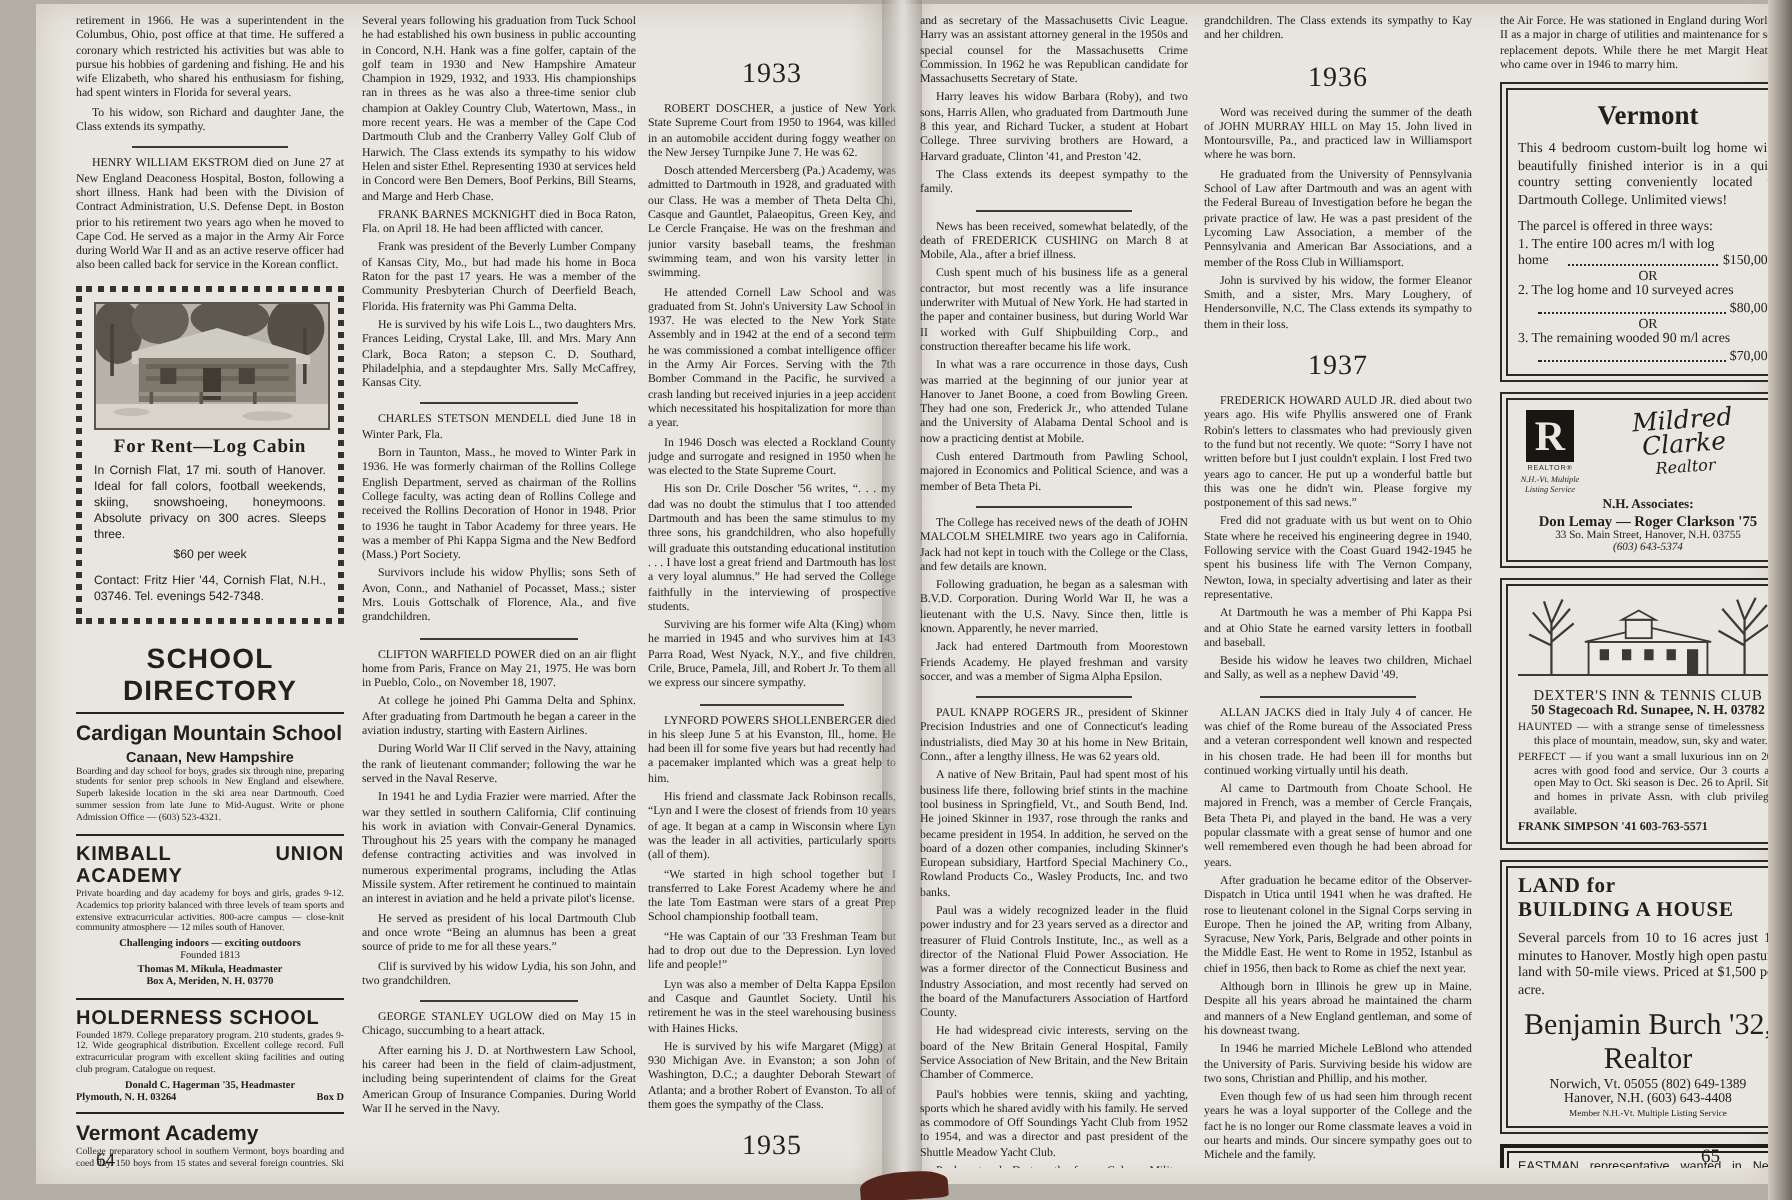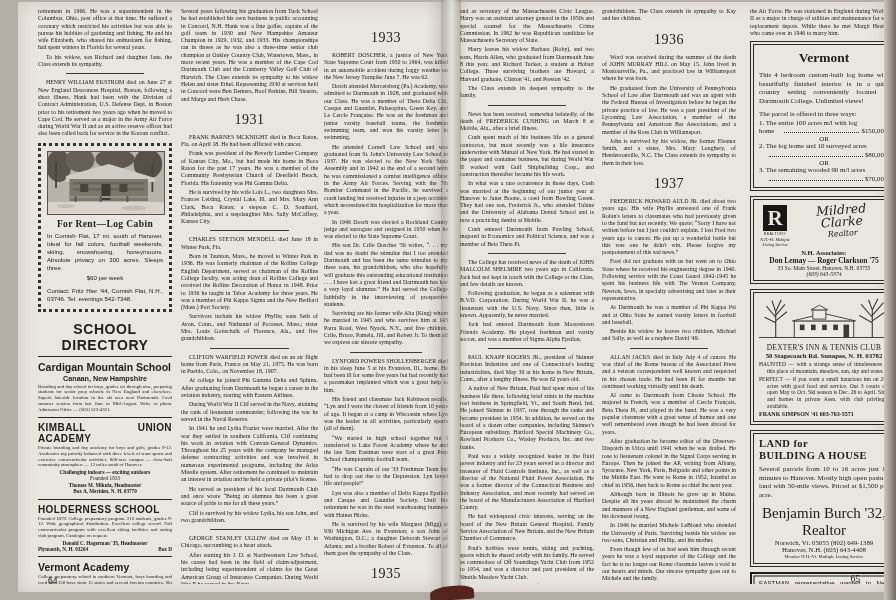--- a/index.html
+++ b/index.html
@@ -168,21 +168,20 @@
               <div class="sd-name">Vermont Academy</div>
               <div class="sd-body">College preparatory school in southern Vermont, boys boarding and coed day. 150 boys from 15 states and several foreign countries. Ski and Outing Club program. NYC 220 miles, Boston 115. Advanced courses: English, Math, Science, History. “Man and His World” senior lecture course conducted by college professors.</div>
             </div>
           </div>
       </div>
     </div>
 
     <div class="col cL2">
       <div class="textflow">
           <p class="obit-p ni">Several years following his graduation from Tuck School he had established his own business in public accounting in Concord, N.H. Hank was a fine golfer, captain of the golf team in 1930 and New Hampshire Amateur Champion in 1929, 1932, and 1933. His championships ran in threes as he was also a three-time senior club champion at Oakley Country Club, Watertown, Mass., in more recent years. He was a member of the Cape Cod Dartmouth Club and the Cranberry Valley Golf Club of Harwich. The Class extends its sympathy to his widow Helen and sister Ethel. Representing 1930 at services held in Concord were Ben Demers, Boof Perkins, Bill Stearns, and Marge and Herb Chase.</p>
-          <div class="year-head">1931</div>
           <p class="obit-p">FRANK BARNES MCKNIGHT died in Boca Raton, Fla. on April 18. He had been afflicted with cancer.</p>
           <p class="obit-p">Frank was president of the Beverly Lumber Company of Kansas City, Mo., but had made his home in Boca Raton for the past 17 years. He was a member of the Community Presbyterian Church of Deerfield Beach, Florida. His fraternity was Phi Gamma Delta.</p>
           <p class="obit-p">He is survived by his wife Lois L., two daughters Mrs. Frances Leiding, Crystal Lake, Ill. and Mrs. Mary Ann Clark, Boca Raton; a stepson C. D. Southard, Philadelphia, and a stepdaughter Mrs. Sally McCaffrey, Kansas City.</p>
           <div class="obit-rule"></div>
           <p class="obit-p">CHARLES STETSON MENDELL died June 18 in Winter Park, Fla.</p>
           <p class="obit-p">Born in Taunton, Mass., he moved to Winter Park in 1936. He was formerly chairman of the Rollins College English Department, served as chairman of the Rollins College faculty, was acting dean of Rollins College and received the Rollins Decoration of Honor in 1948. Prior to 1936 he taught in Tabor Academy for three years. He was a member of Phi Kappa Sigma and the New Bedford (Mass.) Port Society.</p>
           <p class="obit-p">Survivors include his widow Phyllis; sons Seth of Avon, Conn., and Nathaniel of Pocasset, Mass.; sister Mrs. Louis Gottschalk of Florence, Ala., and five grandchildren.</p>
           <div class="obit-rule"></div>
           <p class="obit-p">CLIFTON WARFIELD POWER died on an air flight home from Paris, France on May 21, 1975. He was born in Pueblo, Colo., on November 18, 1907.</p>
           <p class="obit-p">At college he joined Phi Gamma Delta and Sphinx. After graduating from Dartmouth he began a career in the aviation industry, starting with Eastern Airlines.</p>

